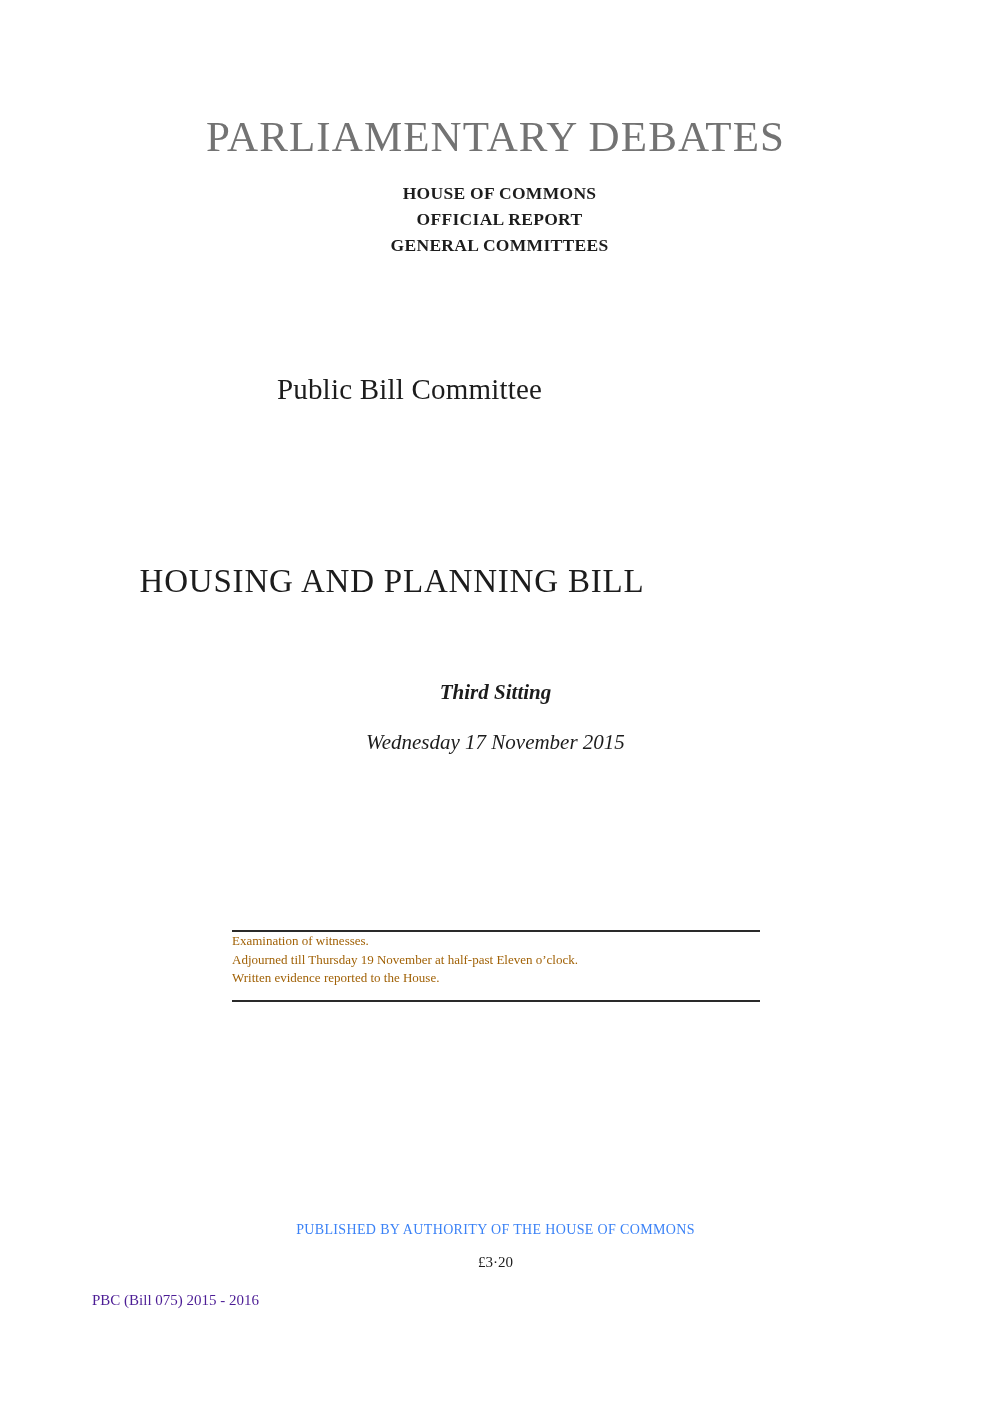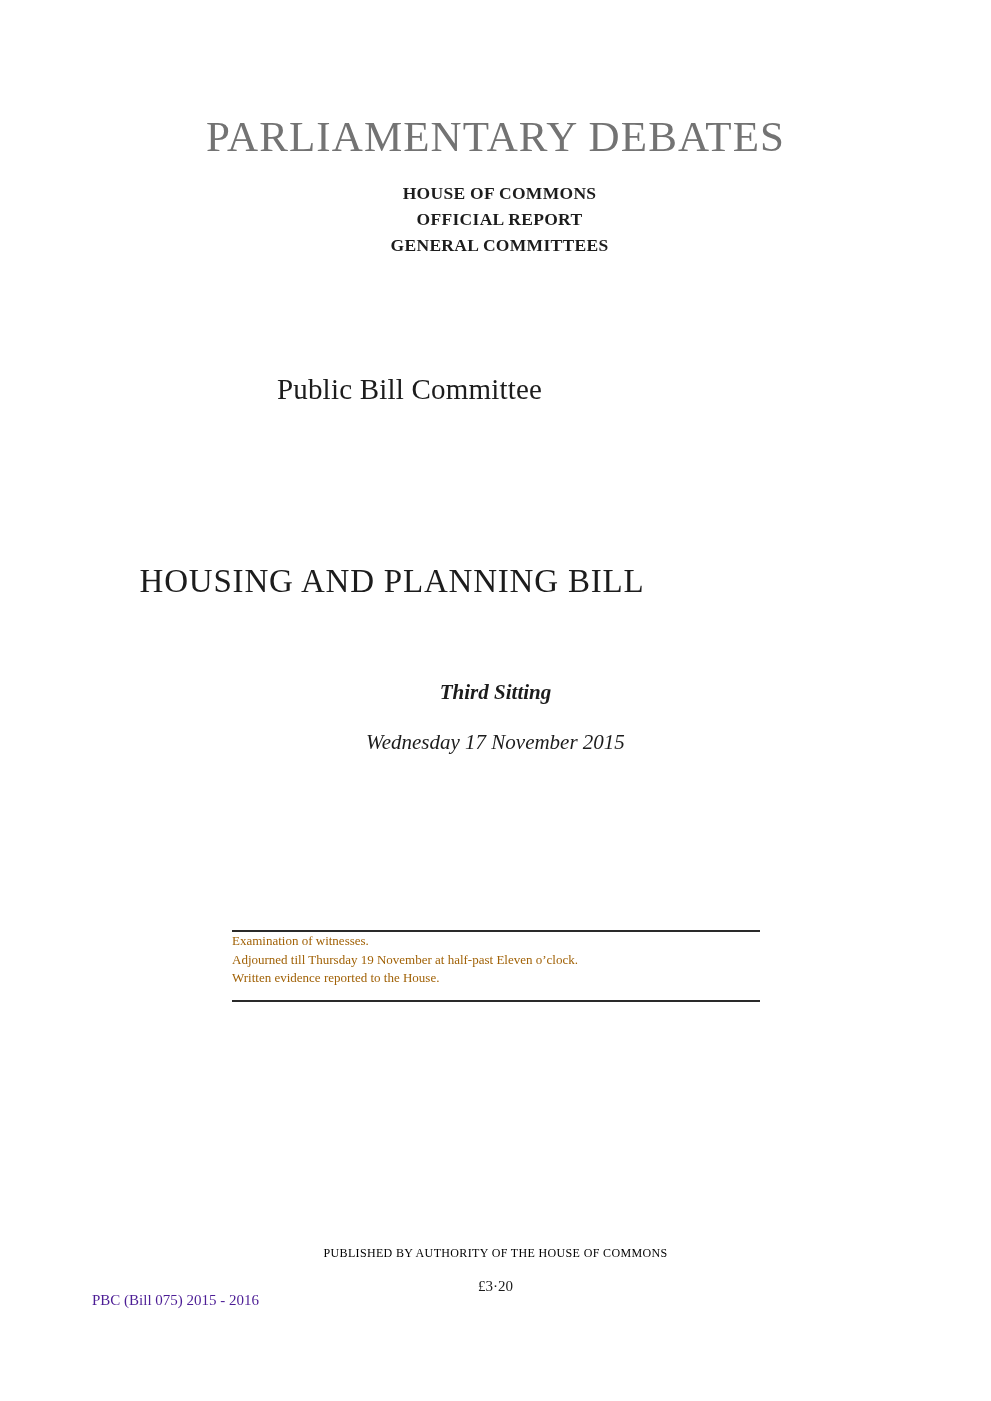--- a/index.html
+++ b/index.html
@@ -136,27 +136,26 @@
 
   
   .footer {
     position: absolute;
     top: 1219px;
     left: 0;
     width: 991px;
     text-align: center;
   }
   .footer-publisher {
-    font-size: 12px;
+    font-size: 14px;
     line-height: 21px;
     letter-spacing: 0.35px;
     font-weight: 400;
-    color: #000000;
-    white-space: nowrap;
-    margin-top: 24px;
+    color: #3b82f6;
+    white-space: nowrap;
   }
   .footer-price {
     margin-top: 12px;
     font-size: 15px;
     line-height: 20px;
     font-weight: 400;
     color: #1c1c1c;
   }
   .doc-reference {
     position: absolute;

